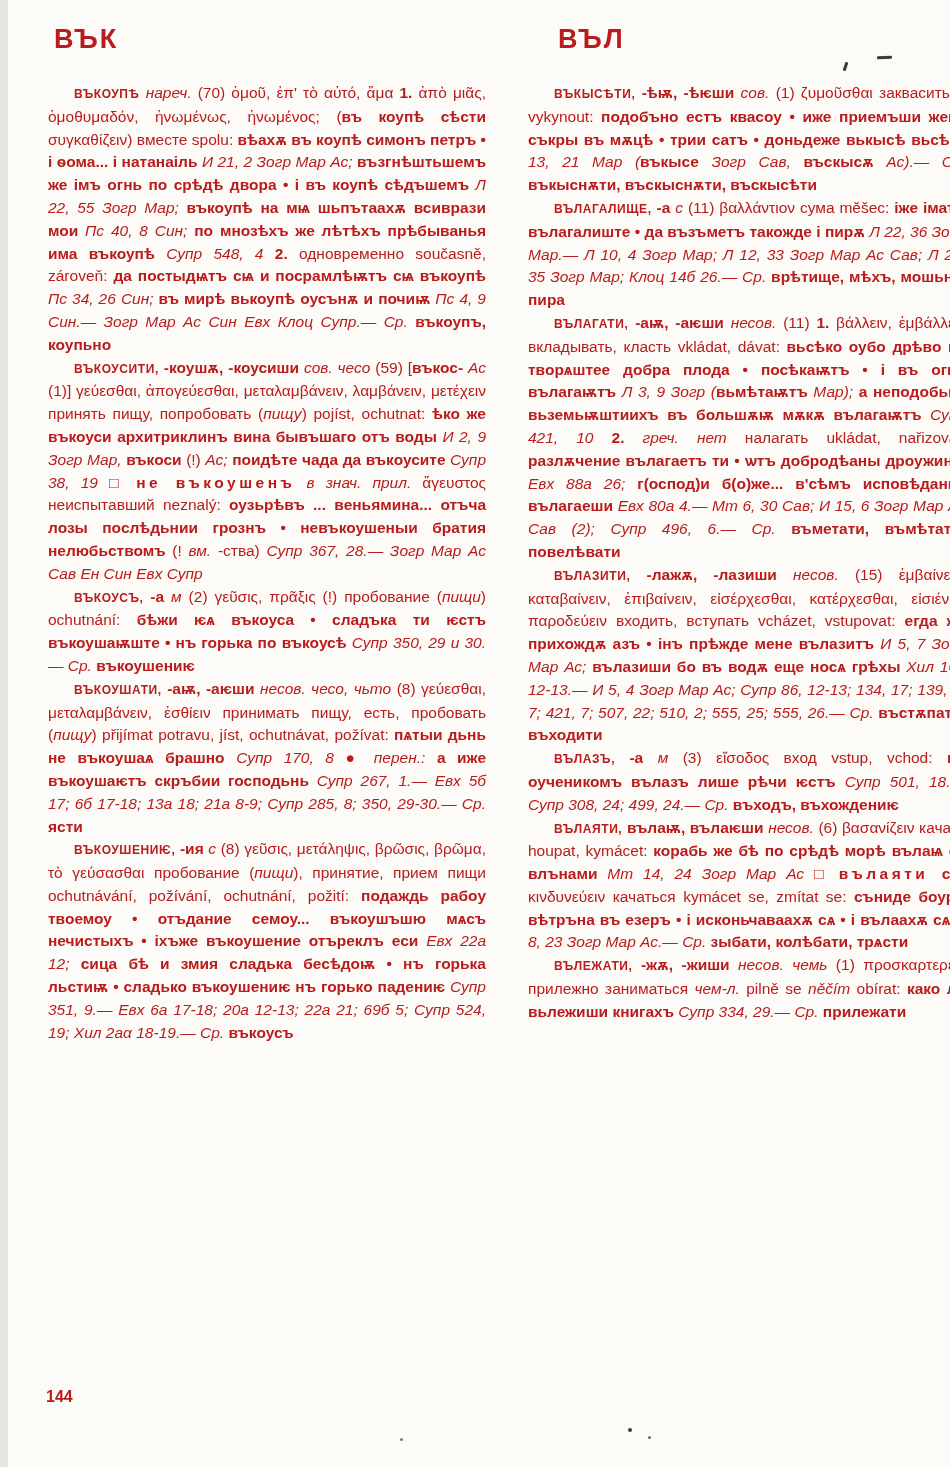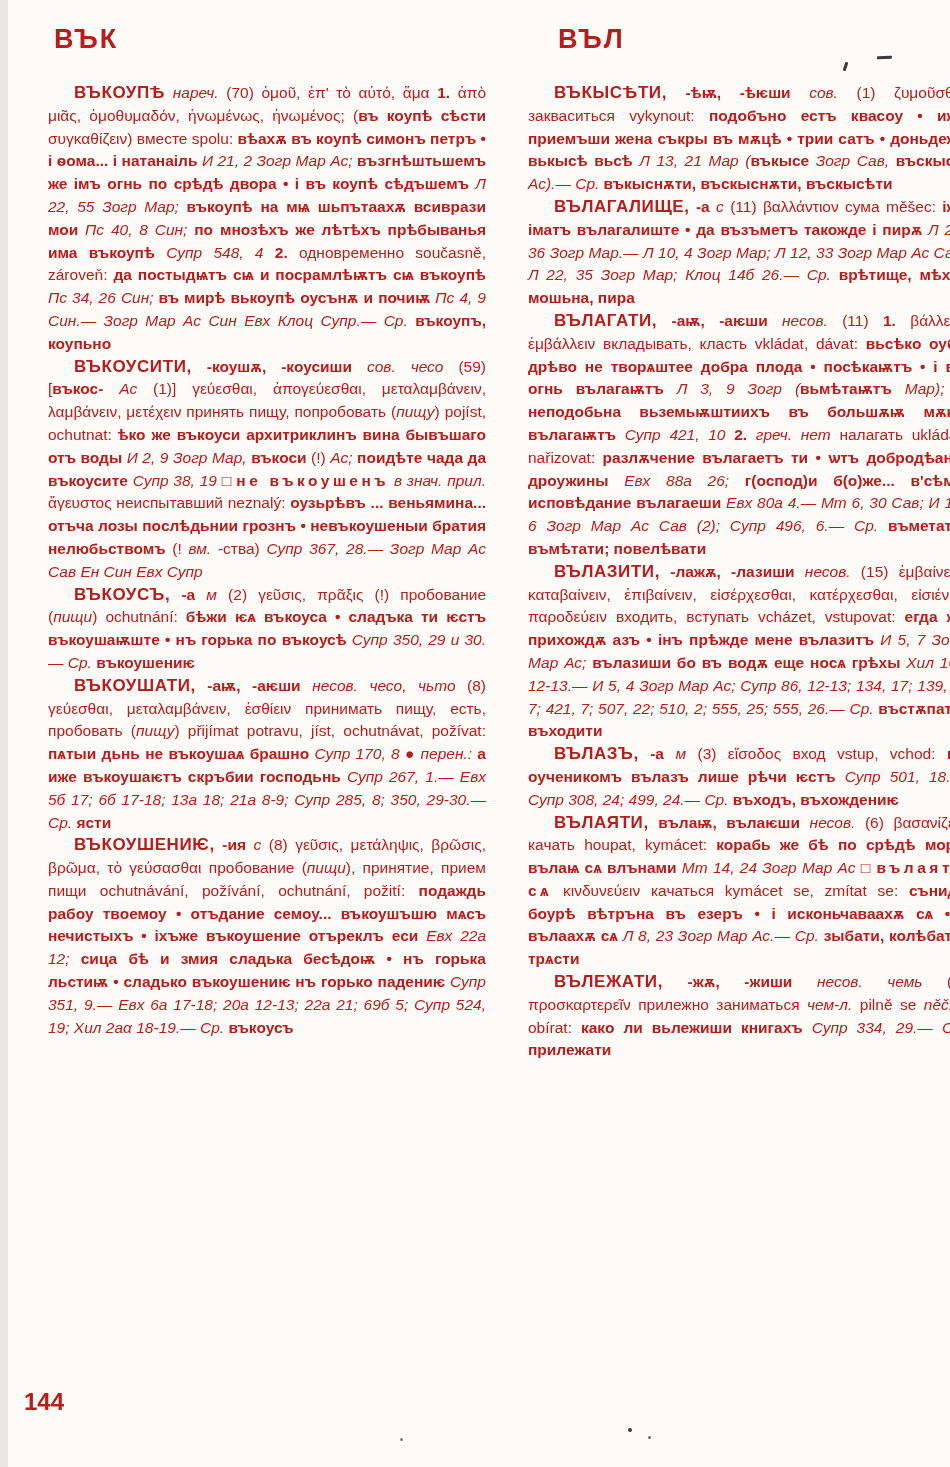--- a/index.html
+++ b/index.html
@@ -20,29 +20,29 @@
     font-weight:700;font-size:27px;letter-spacing:2px;
     margin:0 0 22px 6px;height:36px;
   }
   .col-right .running-head{margin-left:30px;}
   .col-body{
     font-size:15.5px;line-height:22.8px;
     text-align:justify;text-justify:inter-word;
   }
   .col-body p.entry{margin:0;text-indent:26px;}
   .col-body p.cont{text-indent:0;}
-  .r-hw{font-weight:700;font-size:17px;letter-spacing:.6px;}
+  .r-hw{font-weight:700;font-size:12px;letter-spacing:.6px;}
   .r-ocs{font-weight:700;}
   .r-it{font-style:italic;}
   .r-b{font-weight:700;}
   .r-sp{font-weight:700;letter-spacing:3.5px;}
   .r-txt{}
   .page-number{
-    position:absolute;left:16px;top:1388px;
-    font-weight:700;font-size:24px;
+    position:absolute;left:38px;top:1388px;
+    font-weight:700;font-size:16px;
   }
   
   .speck{position:absolute;background:#3a3a3a;border-radius:1px;}
   .speck-dash{left:869px;top:56px;width:15px;height:3px;transform:rotate(-3deg);}
   .speck-tick{left:836px;top:62px;width:3px;height:9px;transform:rotate(18deg);}
   .speck-dot1{left:620px;top:1428px;width:4px;height:4px;border-radius:50%;}
   .speck-dot2{left:640px;top:1436px;width:3px;height:3px;border-radius:50%;background:#6a6a6a;}
   .speck-dot3{left:392px;top:1438px;width:3px;height:3px;border-radius:50%;background:#777;}
 </style>
 </head>

